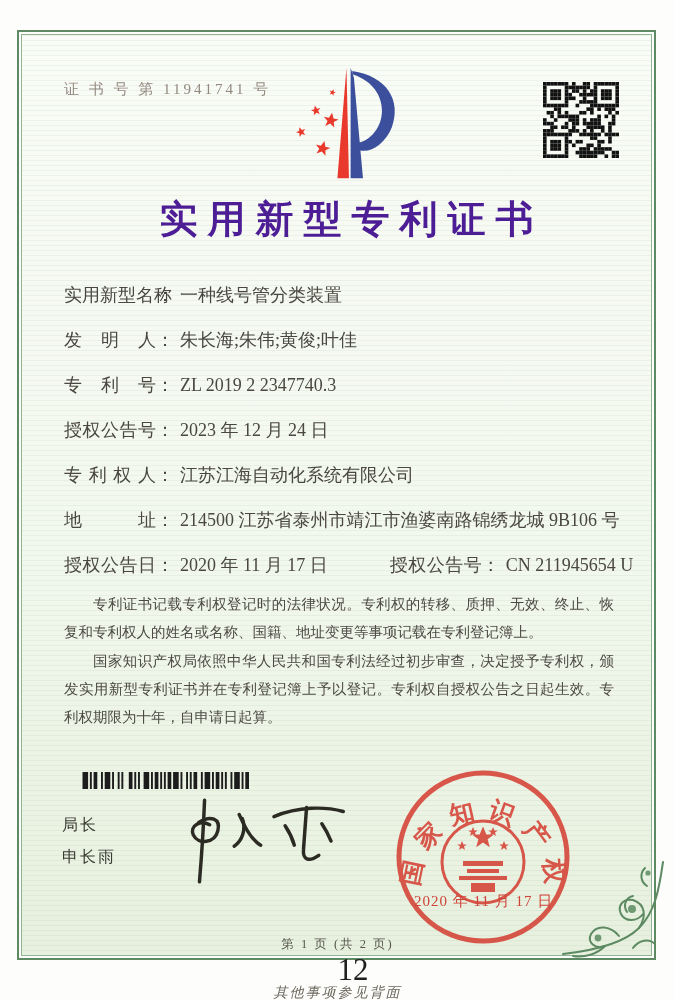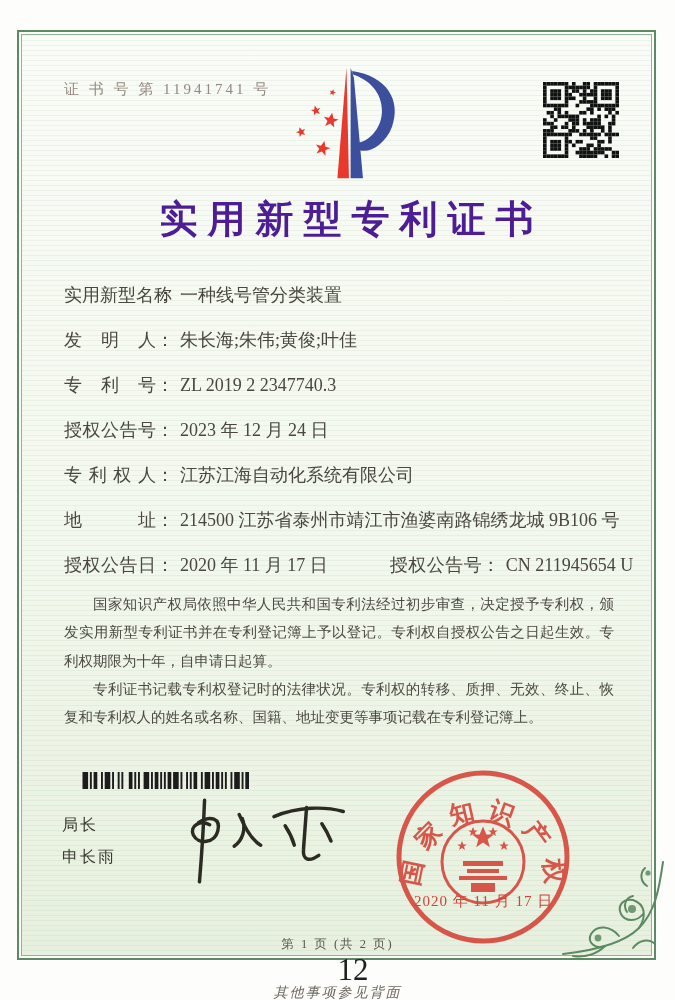--- a/index.html
+++ b/index.html
@@ -339,22 +339,22 @@
     </div>
     <div class="frow">
       <span class="flabel">地址</span><span class="colon">：</span><span>214500 江苏省泰州市靖江市渔婆南路锦绣龙城 9B106 号</span>
     </div>
     <div class="frow">
       <span class="flabel">授权公告日</span><span class="colon">：</span><span>2020 年 11 月 17 日</span><span class="grant-no-group"><span class="flabel">授权公告号</span><span class="colon">：</span><span>CN 211945654 U</span></span>
     </div>
   </div>
 
   <div class="paras">
+    <p>专利证书记载专利权登记时的法律状况。专利权的转移、质押、无效、终止、恢复和专利权人的姓名或名称、国籍、地址变更等事项记载在专利登记簿上。</p>
     <p>国家知识产权局依照中华人民共和国专利法经过初步审查，决定授予专利权，颁发实用新型专利证书并在专利登记簿上予以登记。专利权自授权公告之日起生效。专利权期限为十年，自申请日起算。</p>
-    <p>专利证书记载专利权登记时的法律状况。专利权的转移、质押、无效、终止、恢复和专利权人的姓名或名称、国籍、地址变更等事项记载在专利登记簿上。</p>
   </div>
 
   <svg class="barcode" id="barcode" viewBox="0 0 169 17" width="214" height="17">
       <rect x="0.0" y="0" width="5.6" height="17" fill="#1c1c1c"></rect>
       <rect x="7.4" y="0" width="1.9" height="17" fill="#1c1c1c"></rect>
       <rect x="11.1" y="0" width="3.7" height="17" fill="#1c1c1c"></rect>
       <rect x="18.5" y="0" width="1.9" height="17" fill="#1c1c1c"></rect>
       <rect x="22.2" y="0" width="5.6" height="17" fill="#1c1c1c"></rect>
       <rect x="29.6" y="0" width="1.9" height="17" fill="#1c1c1c"></rect>
       <rect x="35.2" y="0" width="1.9" height="17" fill="#1c1c1c"></rect>

